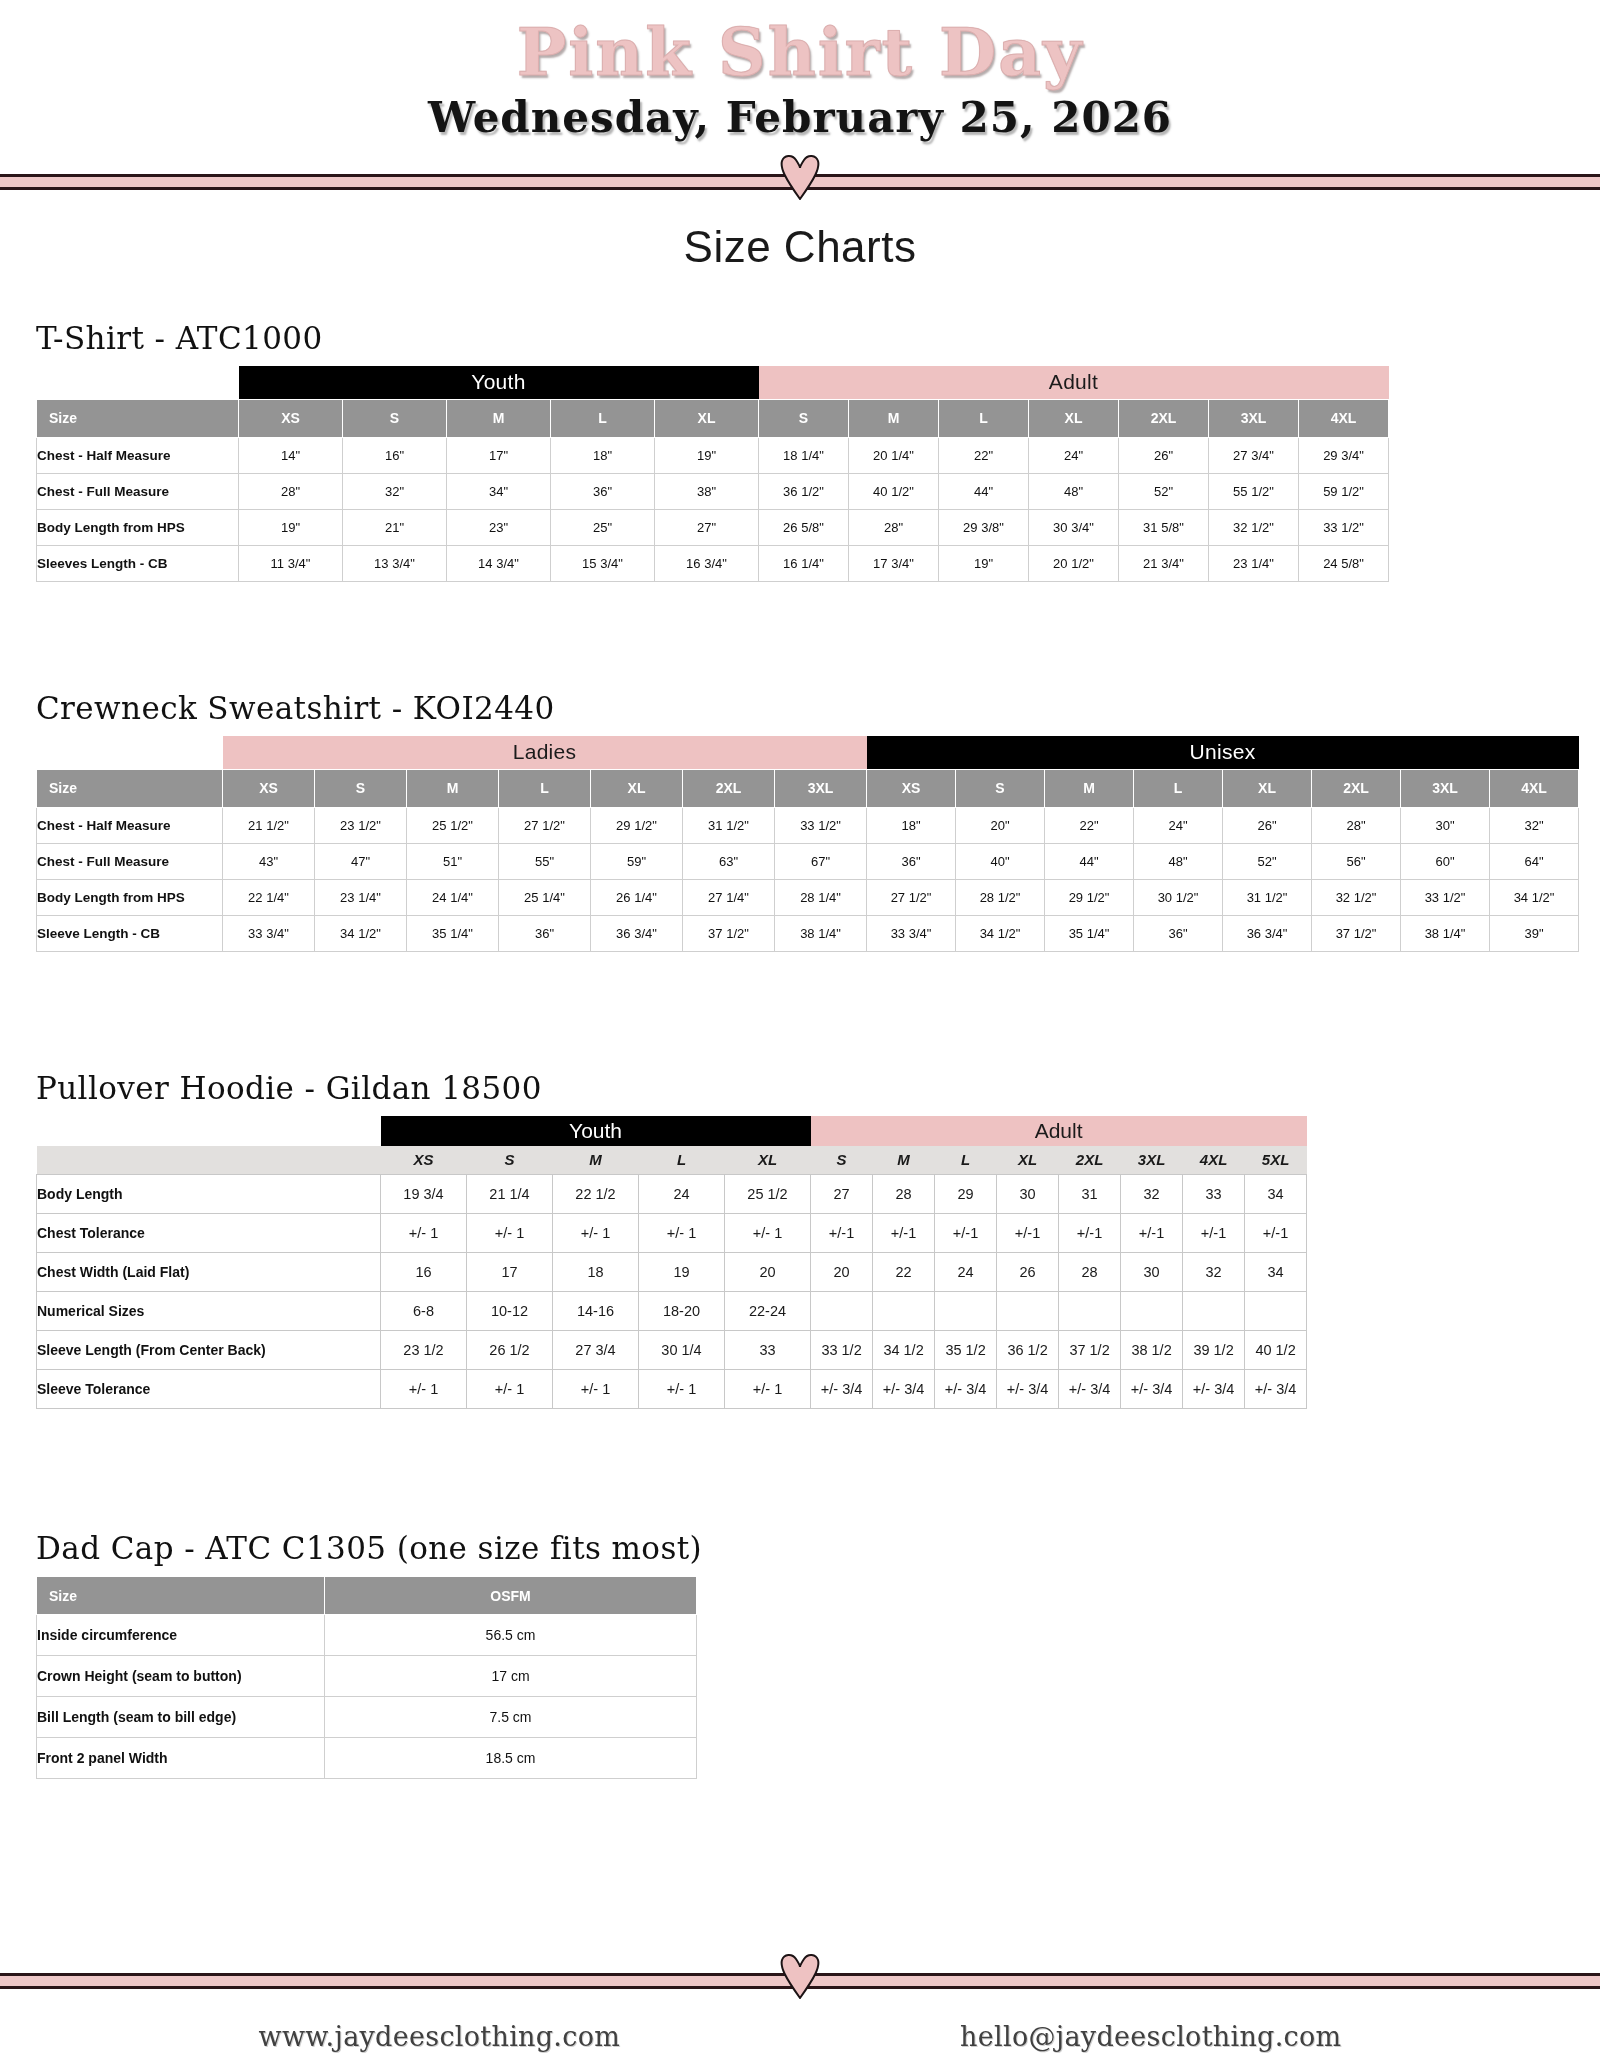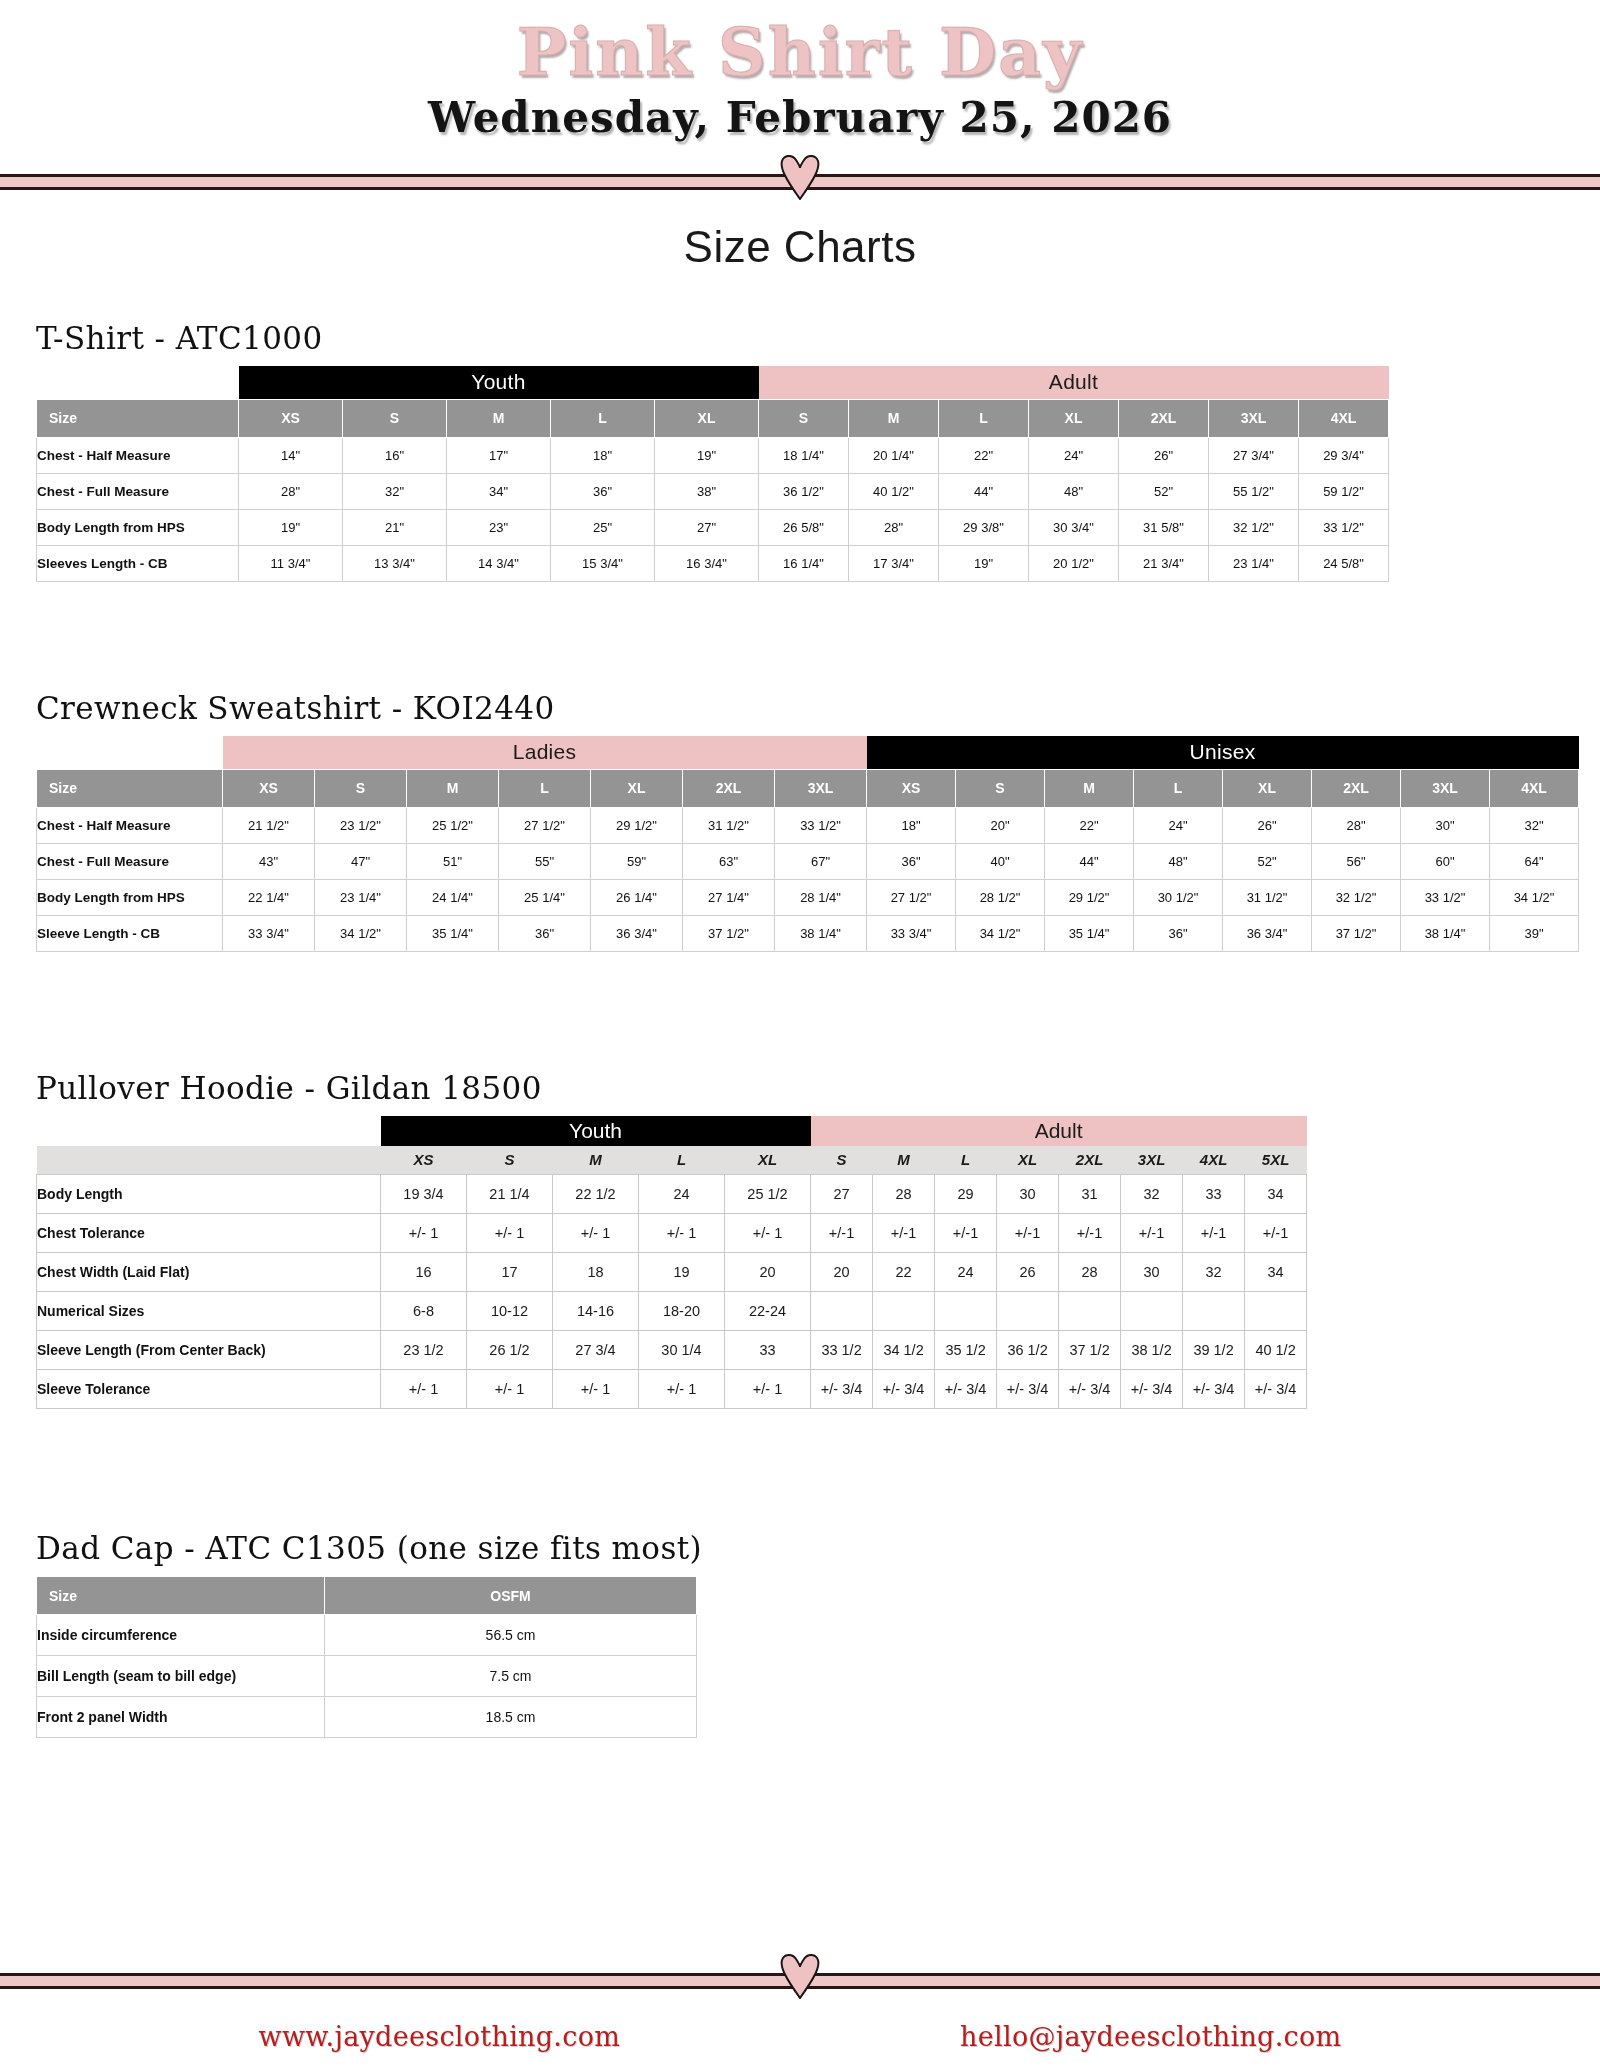--- a/index.html
+++ b/index.html
@@ -170,21 +170,21 @@
     border:1px solid #cfcfcf; background:#fff;
   }
 
   
   .footer { position:absolute; left:0; right:0; bottom:0; height:130px; }
   .footer-links {
     display:flex; justify-content:center; gap:340px;
     margin-top:16px;
     font-family:"DejaVu Serif", serif;
     font-size:27px;
-    color:#b91c1c;
+    color:#404040;
     letter-spacing:0.3px;
   }
   .footer-links span { text-shadow:1px 1px 0 rgba(160,160,160,0.5); }
 </style>
 </head>
 <body>
 
 <div class="header">
   <h1 class="brand-title">Pink Shirt Day</h1>
   <div class="brand-date">Wednesday, February 25, 2026</div>
@@ -576,20 +576,24 @@
     <tbody>
       <tr>
         <td class="cap-head left">Size</td>
         <td class="cap-head">OSFM</td>
       </tr>
     <tr>
           <td class="cap-label">Inside circumference</td>
           <td class="cap-val">56.5 cm</td>
         </tr>
         <tr>
+          <td class="cap-label">Crown Height (seam to button)</td>
+          <td class="cap-val">17 cm</td>
+        </tr>
+        <tr>
           <td class="cap-label">Bill Length (seam to bill edge)</td>
           <td class="cap-val">7.5 cm</td>
         </tr>
         <tr>
           <td class="cap-label">Front 2 panel Width</td>
           <td class="cap-val">18.5 cm</td>
         </tr>
       </tbody>
   </table>
 </div>

